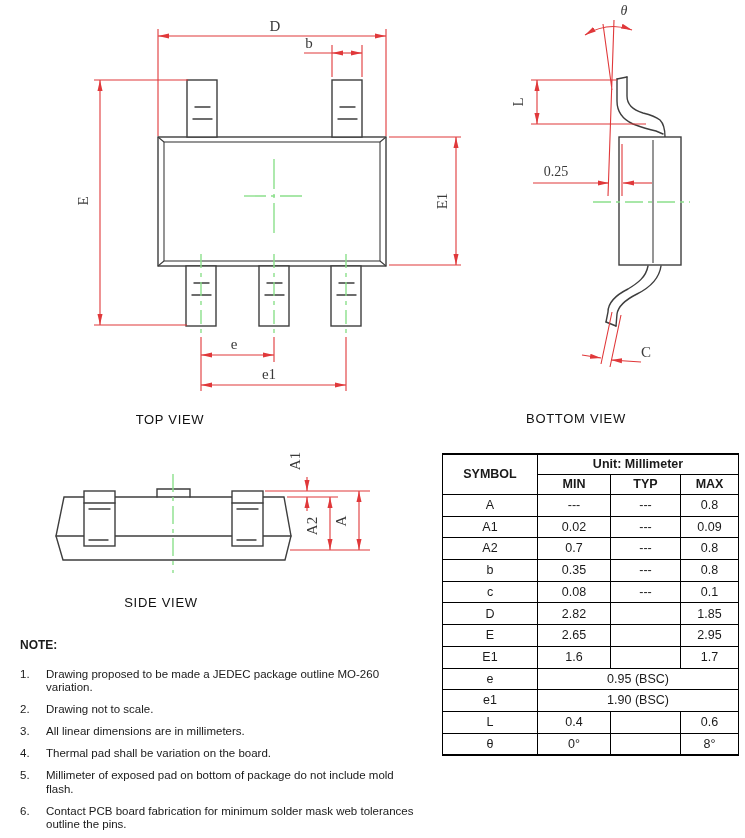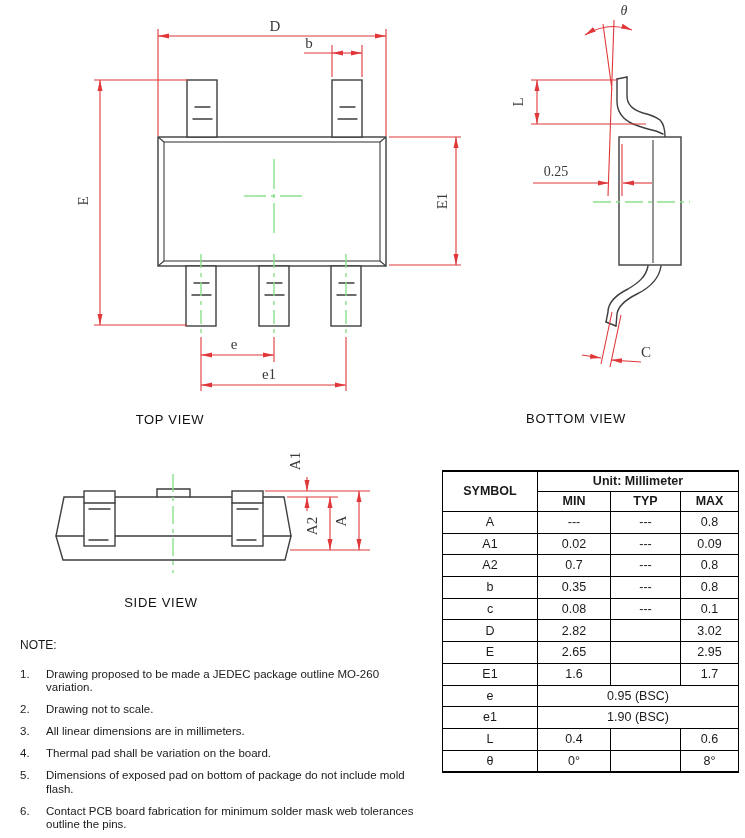--- a/index.html
+++ b/index.html
@@ -12,31 +12,31 @@
   .blkf{stroke:#3e3e3e;stroke-width:1.4;fill:#fff;}
   .thin{stroke:#3e3e3e;stroke-width:1.1;fill:none;}
   .red{stroke:#e0383a;stroke-width:1.1;fill:none;}
   .grn{stroke:#8ce08c;stroke-width:1.4;fill:none;}
   text.dim{font-family:"Liberation Serif",serif;font-size:15px;fill:#3a3a3a;}
   text.dimsm{font-family:"Liberation Serif",serif;font-size:14px;fill:#3a3a3a;}
   text.theta{font-family:"Liberation Serif",serif;font-style:italic;font-size:14px;fill:#3a3a3a;}
   text.caption{font-family:"Liberation Sans",sans-serif;font-size:13px;fill:#111;letter-spacing:0.7px;}
 
   
-  #dim-table{position:absolute;left:442px;top:470px;width:296px;border-collapse:collapse;
+  #dim-table{position:absolute;left:442px;top:453px;width:296px;border-collapse:collapse;
              table-layout:fixed;font-size:12.5px;}
   #dim-table th,#dim-table td{border:1px solid #000;text-align:center;vertical-align:middle;
              padding:0;line-height:1;height:20.7px;overflow:hidden;}
   #dim-table thead th{font-weight:bold;height:19px;}
   #dim-table{border-top:2.5px solid #000;border-bottom:2.5px solid #000;
              border-left:1.5px solid #000;border-right:1.5px solid #000;}
 
   
   #notes{position:absolute;left:20px;top:639px;width:402px;font-size:11.5px;line-height:13.5px;}
-  #notes .title{font-weight:normal;font-size:12px;margin-bottom:15px;}
+  #notes .title{font-weight:bold;font-size:12px;margin-bottom:15px;}
   .note-item{display:flex;margin-bottom:8.5px;}
   .note-num{flex:none;width:26px;}
   .note-text{flex:1;}
 </style>
 </head>
 <body>
 
 <div id="canvas">
 
 <svg width="745" height="838" viewBox="0 0 745 838">
@@ -245,21 +245,21 @@
     <tr>
           <td>c</td>
           <td>0.08</td>
           <td>---</td>
           <td>0.1</td>
         </tr>
     <tr>
           <td>D</td>
           <td>2.82</td>
           <td></td>
-          <td>3.02</td>
+          <td>1.85</td>
         </tr>
     <tr>
           <td>E</td>
           <td>2.65</td>
           <td></td>
           <td>2.95</td>
         </tr>
     <tr>
           <td>E1</td>
           <td>1.6</td>
@@ -302,21 +302,21 @@
   <div class="note-item">
         <span class="note-num">3.</span>
         <span class="note-text">All linear dimensions are in millimeters.</span>
       </div>
   <div class="note-item">
         <span class="note-num">4.</span>
         <span class="note-text">Thermal pad shall be variation on the board.</span>
       </div>
   <div class="note-item">
         <span class="note-num">5.</span>
-        <span class="note-text">Dimensions of exposed pad on bottom of package do not include mold flash.</span>
+        <span class="note-text">Millimeter of exposed pad on bottom of package do not include mold flash.</span>
       </div>
   <div class="note-item">
         <span class="note-num">6.</span>
         <span class="note-text">Contact PCB board fabrication for minimum solder mask web tolerances outline the pins.</span>
       </div>
 </div>
 
 </div>
 
 </body></html>

